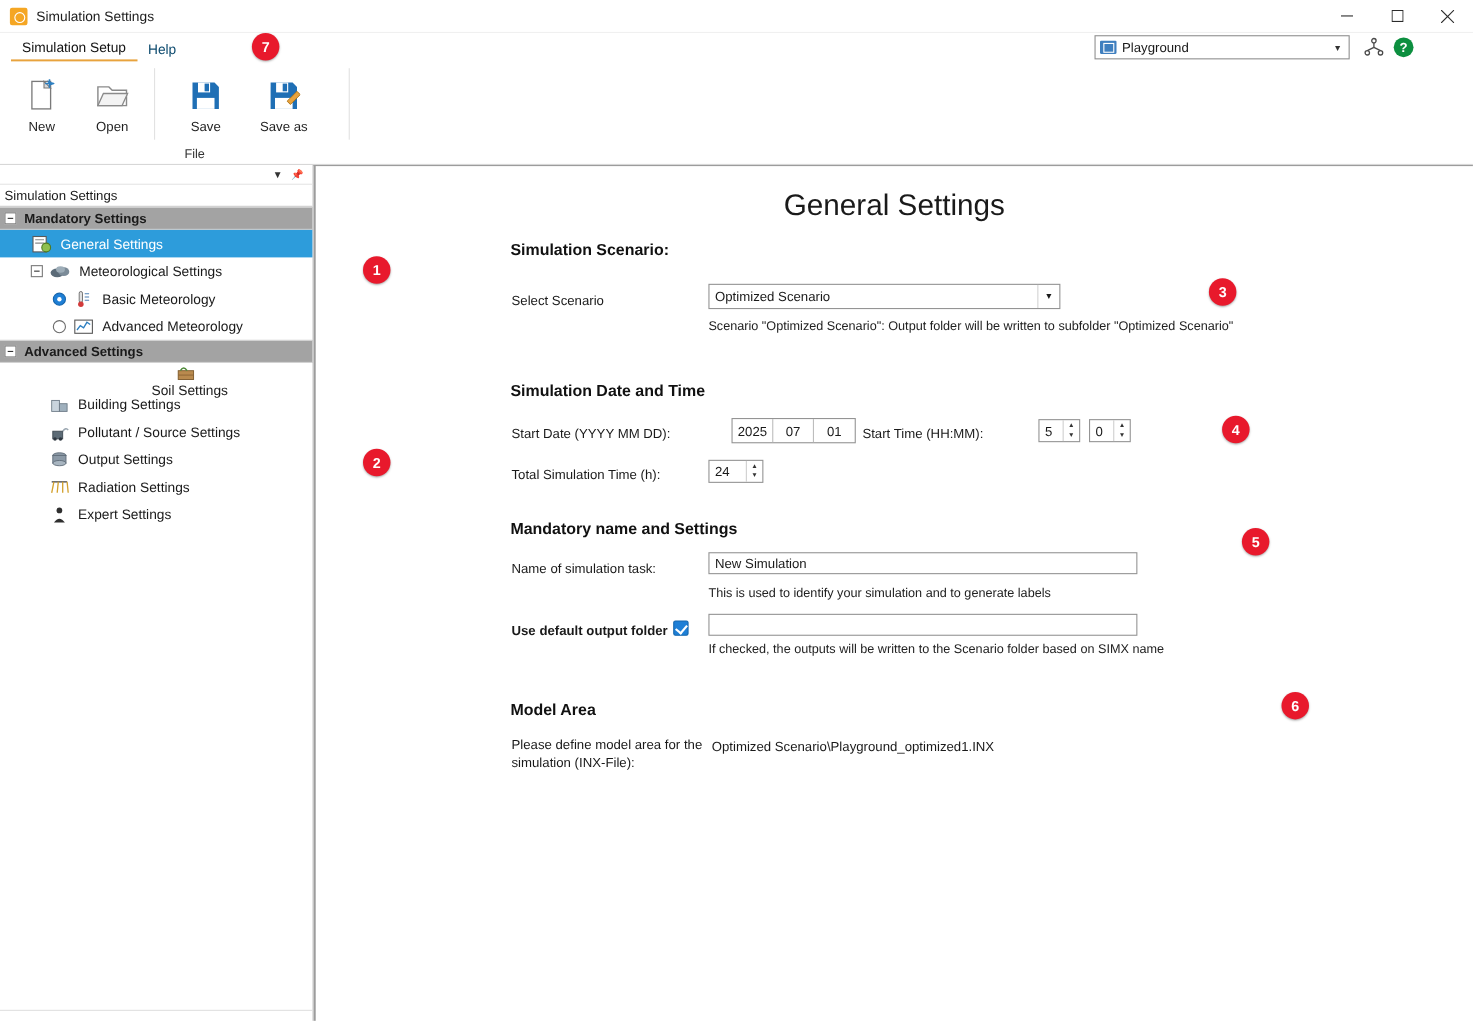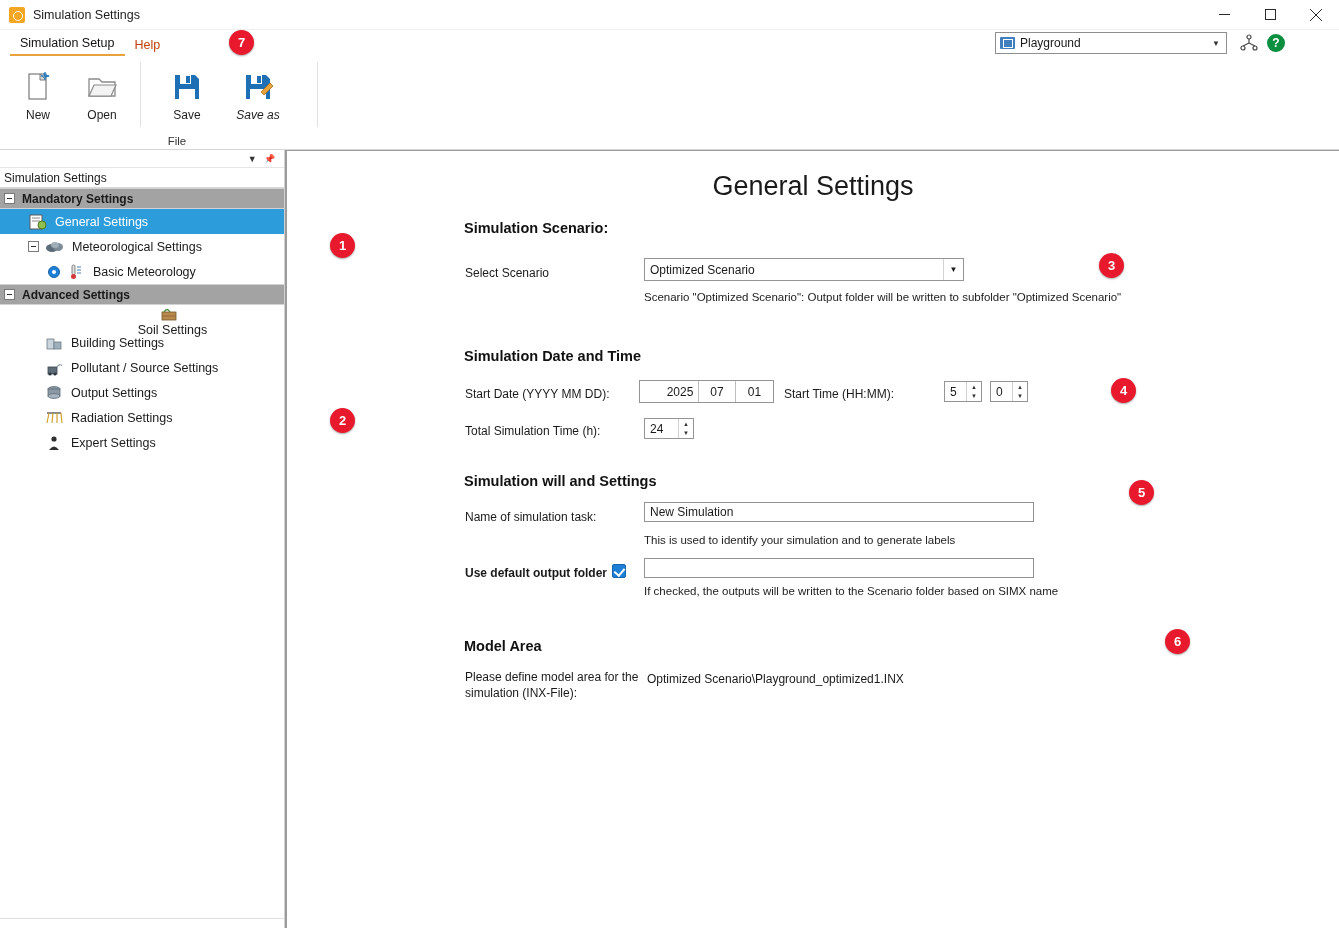--- a/index.html
+++ b/index.html
@@ -53,21 +53,21 @@
     height: 26px;
     display: flex;
     align-items: flex-end;
     padding-left: 10px;
     background: #ffffff;
     position: relative;
   }
   .rtab {
     padding: 3px 10px 4px 10px;
     font-size: 12.5px;
-    color: #c2410c;
+    color: #0c4a6e;
   }
   .rtab.active {
     border-bottom: 2px solid #e8a33d;
     color: #111;
   }
   .scenario-combo-wrap {
     position: absolute;
     right: 54px;
     top: 2px;
     display: flex;
@@ -146,21 +146,21 @@
   }
   .rbtn {
     width: 64px;
     display: flex;
     flex-direction: column;
     align-items: center;
     padding-top: 8px;
   }
   .rbtn .glyph { height: 34px; display: flex; align-items: center; justify-content: center; }
   .rbtn .cap { margin-top: 4px; font-size: 12px; color: #1f1f1f; }
-  .rbtn.wide { width: 78px; font-style: italic; }
+  .rbtn.wide { width: 78px; }
 
   
   .body-split {
     display: flex;
     height: calc(929px - 30px - 26px - 95px);
   }
   .sidebar {
     width: 285px;
     border-right: 1px solid #cfcfcf;
     background: #ffffff;
@@ -544,20 +544,30 @@
           <rect x="4" y="1" width="3" height="10" rx="1.5" fill="#e0e0e0" stroke="#666" stroke-width="0.8"></rect>
           <circle cx="5.5" cy="12.5" r="2.5" fill="#d23b3b"></circle>
           <line x1="9" y1="3" x2="13" y2="3" stroke="#4d7fb3" stroke-width="1"></line>
           <line x1="9" y1="6" x2="13" y2="6" stroke="#4d7fb3" stroke-width="1"></line>
           <line x1="9" y1="9" x2="13" y2="9" stroke="#4d7fb3" stroke-width="1"></line>
         </svg>
       </div>
       <span>Basic Meteorology</span>
     </div>
 
+    <div class="tree-row lvl3">
+      <div class="radio"></div>
+      <div class="tree-ico">
+        <svg width="18" height="16" viewBox="0 0 18 16">
+          <rect x="1" y="2" width="16" height="12" fill="#ffffff" stroke="#5a5a5a" stroke-width="1"></rect>
+          <polyline points="3,11 6,7 9,9 12,4 15,6" fill="none" stroke="#2d7fc1" stroke-width="1.2"></polyline>
+        </svg>
+      </div>
+      <span>Advanced Meteorology</span>
+    </div>
 
     <div class="sb-section">
       <div class="expander"></div>
       <span>Advanced Settings</span>
     </div>
 
     <div class="tree-row" style="padding-left:61px;flex-direction:column;">
       <div class="tree-ico">
         <svg width="18" height="16" viewBox="0 0 18 16">
           <rect x="2" y="6" width="14" height="8" fill="#b98a4e" stroke="#7a5627" stroke-width="0.8"></rect>
@@ -629,21 +639,21 @@
     <div class="section-h" style="left:177px; top:69px;">Simulation Scenario:</div>
     <div class="lbl" style="left:178px; top:115px;">Select Scenario</div>
     <div class="combobox" style="left:357px; top:107px; width:320px;">
       <span class="val">Optimized Scenario</span>
       <div class="arrowbox">▼</div>
     </div>
     <div class="hint" style="left:357px; top:140px;">Scenario "Optimized Scenario": Output folder will be written to subfolder "Optimized Scenario"</div>
 
     <div class="section-h" style="left:177px; top:197px;">Simulation Date and Time</div>
     <div class="lbl" style="left:178px; top:236px;">Start Date (YYYY MM DD):</div>
-    <div class="date-group" style="left:352px; top:229px;padding-left:22px;">
+    <div class="date-group" style="left:378px; top:229px;">
       <div class="cell">2025</div>
       <div class="cell">07</div>
       <div class="cell">01</div>
     </div>
     <div class="lbl" style="left:497px; top:236px;">Start Time (HH:MM):</div>
     <div class="spin" style="left:657px; top:230px; width:38px;">
       <span class="sv">5</span>
       <div class="sbtns">
           <div>▲</div>
           <div>▼</div>
@@ -658,21 +668,21 @@
     </div>
     <div class="lbl" style="left:178px; top:273px;">Total Simulation Time (h):</div>
     <div class="spin" style="left:357px; top:267px; width:50px;">
       <span class="sv">24</span>
       <div class="sbtns">
           <div>▲</div>
           <div>▼</div>
         </div>
     </div>
 
-    <div class="section-h" style="left:177px; top:322px;">Simulation will and Settings</div>
+    <div class="section-h" style="left:177px; top:322px;">Mandatory name and Settings</div>
     <div class="lbl" style="left:178px; top:359px;">Name of simulation task:</div>
     <div class="txtbox" style="left:357px; top:351px; width:390px; height:20px;">
       <span>New Simulation</span>
     </div>
     <div class="hint" style="left:357px; top:383px;">This is used to identify your simulation and to generate labels</div>
 
     <div class="lbl" style="left:178px; top:415px;font-weight:bold;">Use default output folder</div>
     <div class="checkbox" style="left:325px; top:413px;"></div>
     <div class="txtbox" style="left:357px; top:407px; width:390px; height:20px;">
       <span></span>

